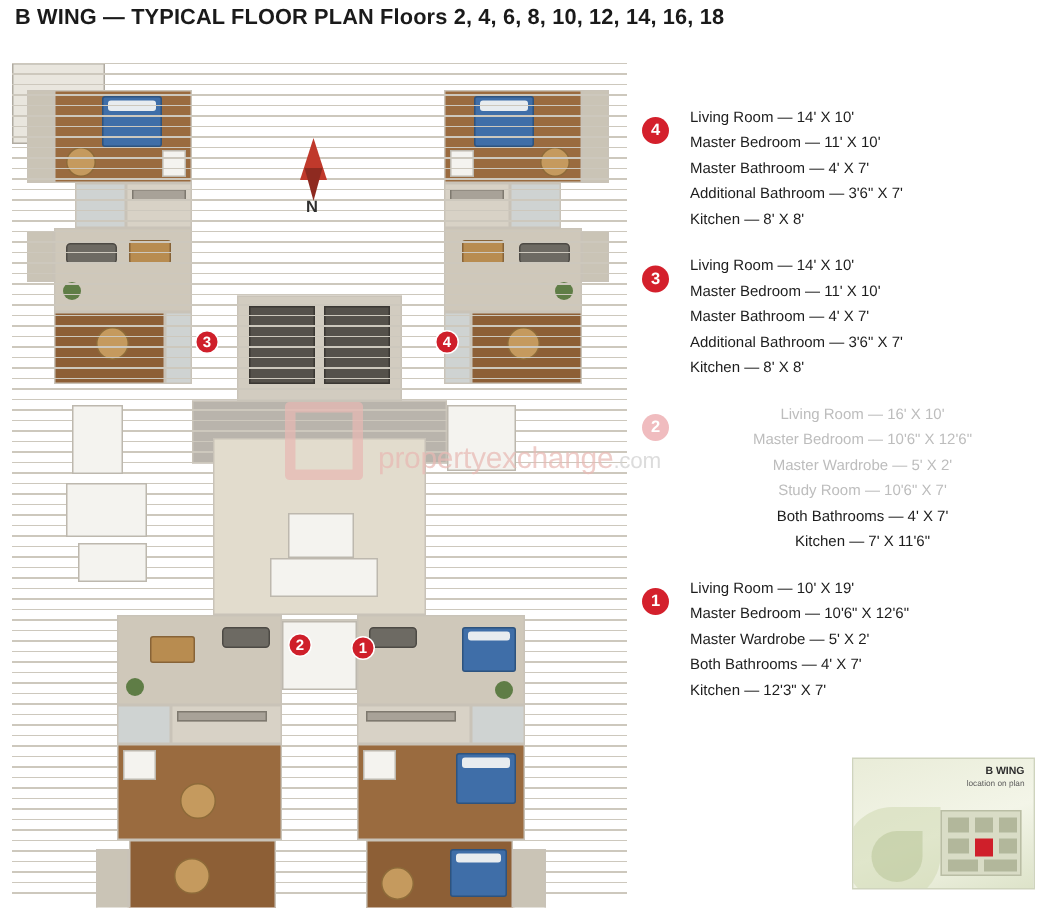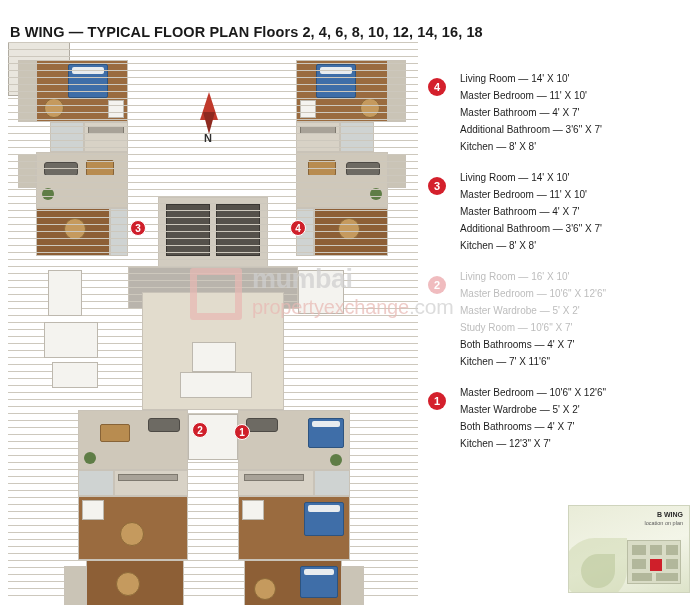--- a/index.html
+++ b/index.html
@@ -11,21 +11,21 @@
   body {
     width: 696px;
     height: 605px;
     position: relative;
     font-family: "Liberation Sans", sans-serif;
     overflow: hidden;
   }
   #page-title {
     position: absolute;
     left: 10px;
-    top: 24px;
+    top: 4px;
     font-size: 14.5px;
     font-weight: bold;
     color: #1a1a1a;
     letter-spacing: 0.1px;
     white-space: nowrap;
   }
   
   #floorplan {
     position: absolute;
     left: 8px;
@@ -180,21 +180,21 @@
     color: #cfcfcf;
     letter-spacing: -0.5px;
   }
   #watermark .wm-line2 {
     position: absolute;
     left: 62px; top: 33px;
     font-size: 20px;
     color: #e8b9b4;
     letter-spacing: -0.2px;
   }
-  #watermark .wm-line2 .dotcom { color: #cfcfcf; font-size: 21px; }
+  #watermark .wm-line2 .dotcom { color: #cfcfcf; font-size: 15px; }
 
   
   #legend {
     position: absolute;
     left: 428px;
     top: 70px;
     width: 262px;
   }
   .legend-block {
     position: relative;
@@ -215,21 +215,21 @@
     line-height: 18px;
   }
   .badge-red { background: #d4202c; }
   .badge-faded { background: #f0bcbf; }
   .legend-line {
     font-size: 10px;
     color: #1d1d1d;
     line-height: 17px;
     white-space: nowrap;
   }
-  .legend-faded .legend-line { color: #bdbdbd; }
+  .legend-faded .legend-line { color: #bdbdbd; text-align: center; }
   .legend-faded .legend-line.solid { color: #1d1d1d; }
 
   
   #key-plan {
     position: absolute;
     left: 568px;
     top: 505px;
     width: 122px;
     height: 88px;
     background: linear-gradient(160deg, #e9ecd8 0%, #f3f5e8 55%, #dde3c9 100%);
@@ -405,21 +405,20 @@
   </div>
 
   <div class="plan-marker m-red" style="left:122px; top:178px;">3</div>
   <div class="plan-marker m-red" style="left:282px; top:178px;">4</div>
   <div class="plan-marker m-red" style="left:184px; top:380px;">2</div>
   <div class="plan-marker m-red" style="left:226px; top:382px;">1</div>
 </div>
 
 <div id="watermark">
   <div class="wm-square"></div>
-  <div class="wm-line1">mumbai</div>
   <div class="wm-line2"><span>propertyexchange</span><span class="dotcom">.com</span></div>
 </div>
 
 <div id="legend">
 
   <div class="legend-block">
     <div class="legend-badge badge-red">4</div>
     <div class="legend-line">Living Room — 14' X 10'</div>
     <div class="legend-line">Master Bedroom — 11' X 10'</div>
     <div class="legend-line">Master Bathroom — 4' X 7'</div>
@@ -441,20 +440,21 @@
     <div class="legend-line">Living Room — 16' X 10'</div>
     <div class="legend-line">Master Bedroom — 10'6" X 12'6"</div>
     <div class="legend-line">Master Wardrobe — 5' X 2'</div>
     <div class="legend-line">Study Room — 10'6" X 7'</div>
     <div class="legend-line solid">Both Bathrooms — 4' X 7'</div>
     <div class="legend-line solid">Kitchen — 7' X 11'6"</div>
   </div>
 
   <div class="legend-block">
     <div class="legend-badge badge-red">1</div>
+    <div class="legend-line">Living Room — 10' X 19'</div>
     <div class="legend-line">Master Bedroom — 10'6" X 12'6"</div>
     <div class="legend-line">Master Wardrobe — 5' X 2'</div>
     <div class="legend-line">Both Bathrooms — 4' X 7'</div>
     <div class="legend-line">Kitchen — 12'3" X 7'</div>
   </div>
 </div>
 
 <div id="key-plan">
   <div class="kp-leaf"></div>
   <div class="kp-leaf2"></div>

